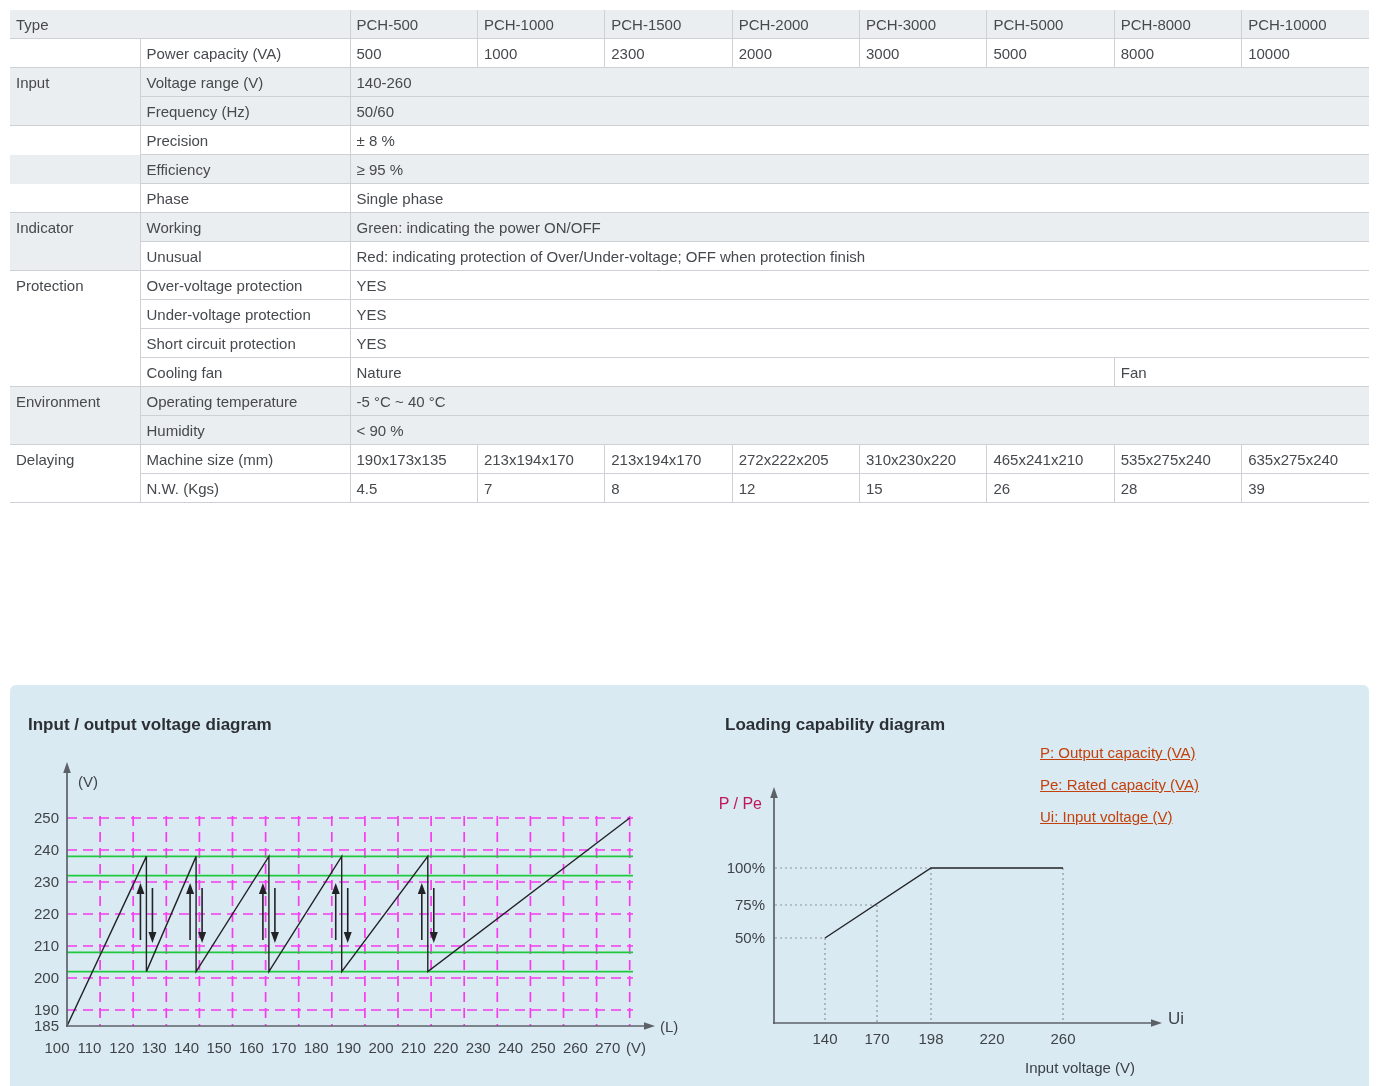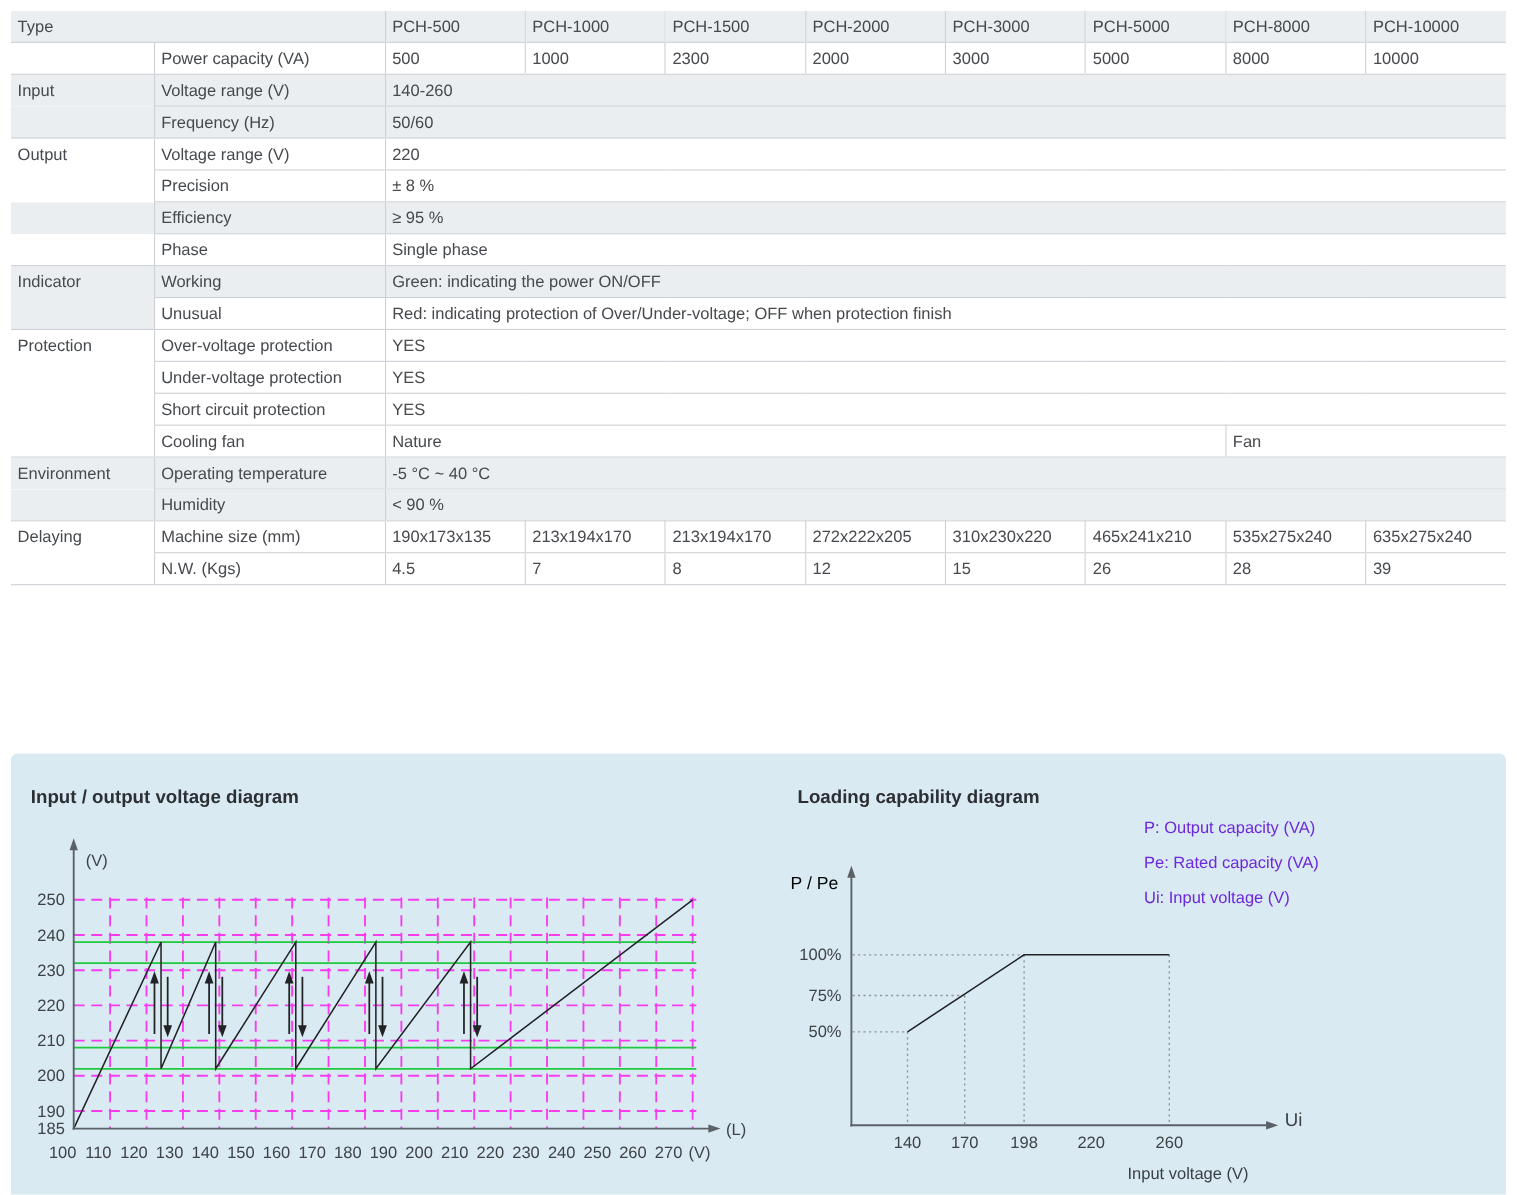--- a/index.html
+++ b/index.html
@@ -25,23 +25,23 @@
   td.gc{background:#ebeef0;}
   tr.tall td{height:52px;vertical-align:top;padding-top:4px;}
   
   .panel{
     position:absolute;left:10px;top:649px;width:1359px;height:430px;
     background:#d9eaf3;border-radius:6px;margin-top:36px;
   }
   .ctitle{position:absolute;font-weight:bold;font-size:17px;color:#2c2f33;}
   #t1{left:18px;top:30px;}
   #t2{left:715px;top:30px;}
-  .legend{position:absolute;left:1030px;top:52px;font-size:15px;color:#6d28d9;line-height:32px;}
+  .legend{position:absolute;left:1030px;top:52px;font-size:15px;color:#c2410c;line-height:32px;text-decoration:underline;}
   .legend div{white-space:nowrap;}
-  #ppe{position:absolute;left:690px;top:110px;width:62px;text-align:right;font-size:16px;color:#000000;}
+  #ppe{position:absolute;left:690px;top:110px;width:62px;text-align:right;font-size:16px;color:#be185d;}
   #ui{position:absolute;left:1158px;top:324px;font-size:17px;color:#3f4348;}
   #ivl{position:absolute;left:995px;top:374px;width:150px;text-align:center;font-size:15px;color:#3c4045;}
   svg.chart{position:absolute;left:0;top:0;}
   svg.chart text{font-family:"Liberation Sans",sans-serif;font-size:15px;fill:#3f4348;}
 </style>
 </head>
 <body>
 
 <table class="spec">
   <colgroup>
@@ -82,25 +82,20 @@
       </tr>
       <tr class="g ">
         <td class="sec">Input</td>
         <td class="lab">Voltage range (V)</td>
         <td class="val" colspan="8">140-260</td>
       </tr>
       <tr class="g ">
         <td class="sec sb"></td>
         <td class="lab">Frequency (Hz)</td>
         <td class="val" colspan="8">50/60</td>
-      </tr>
-      <tr class="">
-        <td class="sec">Output</td>
-        <td class="lab">Voltage range (V)</td>
-        <td class="val" colspan="8">220</td>
       </tr>
       <tr class="">
         <td class="sec"></td>
         <td class="lab">Precision</td>
         <td class="val" colspan="8">± 8 %</td>
       </tr>
       <tr class="g ">
         <td class="sec"></td>
         <td class="lab">Efficiency</td>
         <td class="val" colspan="8">≥ 95 %</td>

